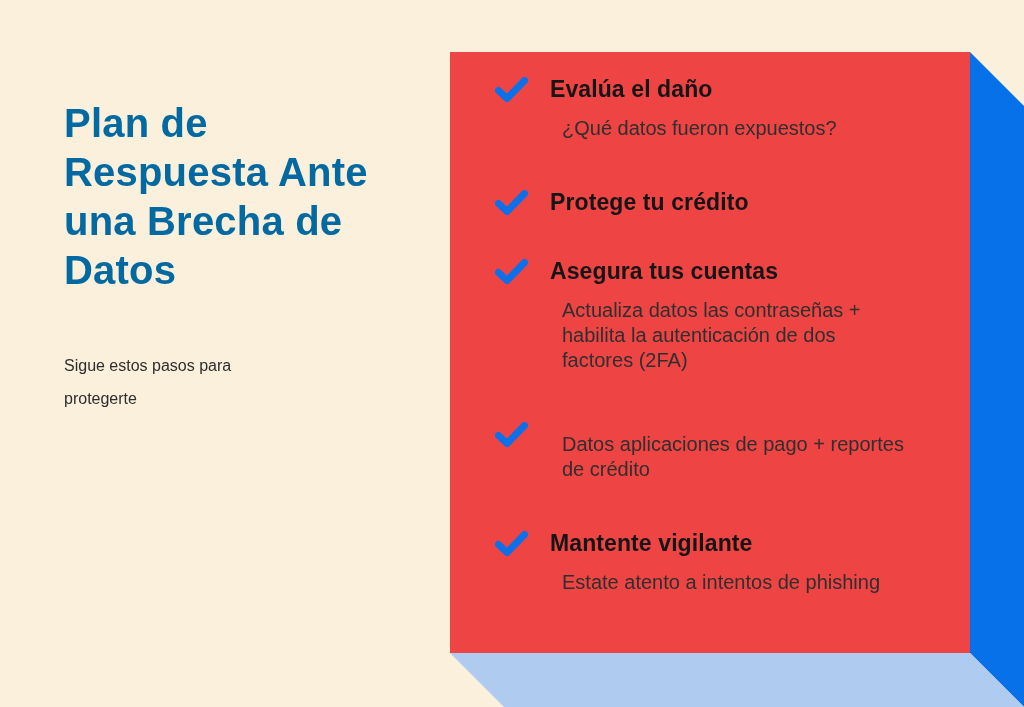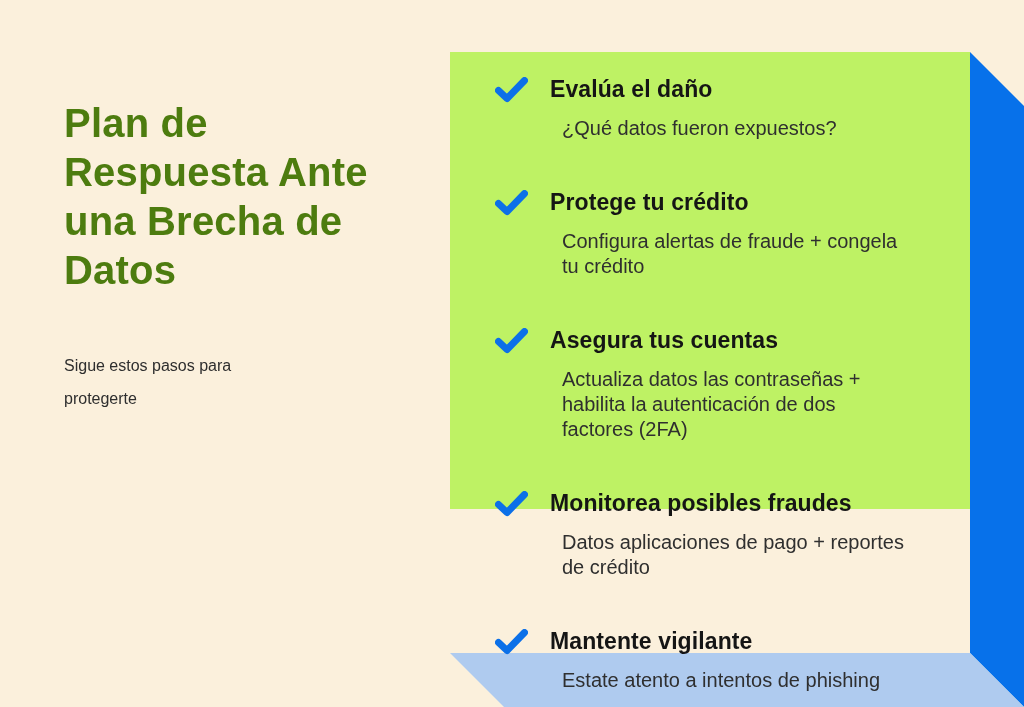--- a/index.html
+++ b/index.html
@@ -20,21 +20,21 @@
     position: absolute;
     left: 64px; top: 99px;
     width: 348px;
   }
   .intro-title {
     margin: 0;
     font-size: 40px;
     font-weight: 700;
     line-height: 49px;
     letter-spacing: 0.2px;
-    color: #4d7c0f;
+    color: #0369a1;
     white-space: pre-line;
   }
   .intro-subtitle {
     margin: 54px 0 0 0;
     font-size: 16px;
     line-height: 33px;
     color: #2E2E2E;
     white-space: pre-line;
   }
 
@@ -51,22 +51,22 @@
     left: 450px; top: 653px;
     width: 574px; height: 54px;
     background: #AFCBEF;
     clip-path: polygon(0 0, 520px 0, 574px 54px, 54px 54px);
   }
 
   
   .card {
     position: absolute;
     left: 450px; top: 52px;
-    width: 520px; height: 457px;
-    background: #bef264;
+    width: 520px; height: 601px;
+    background: #ef4444;
     box-sizing: border-box;
     padding: 23px 38px 0 45px;
   }
   .check-item {
     display: flex;
     align-items: flex-start;
     margin-bottom: 35px;
   }
   .check-icon-wrap {
     flex: none;
@@ -124,22 +124,20 @@
     </div>
 
     <div class="check-item">
       <span class="check-icon-wrap">
         <svg width="33" height="26" viewBox="0 0 33 26" aria-hidden="true">
           <path d="M3.5 13.5 L12 21.5 L29.5 3.5" fill="none" stroke="#0C70E8" stroke-width="7" stroke-linecap="round" stroke-linejoin="round"></path>
         </svg>
       </span>
       <div class="check-item-body">
         <h2 class="check-item-title">Protege tu crédito</h2>
-        <p class="check-item-desc">Configura alertas de fraude + congela
-tu crédito</p>
       </div>
     </div>
 
     <div class="check-item">
       <span class="check-icon-wrap">
         <svg width="33" height="26" viewBox="0 0 33 26" aria-hidden="true">
           <path d="M3.5 13.5 L12 21.5 L29.5 3.5" fill="none" stroke="#0C70E8" stroke-width="7" stroke-linecap="round" stroke-linejoin="round"></path>
         </svg>
       </span>
       <div class="check-item-body">
@@ -150,21 +148,20 @@
       </div>
     </div>
 
     <div class="check-item">
       <span class="check-icon-wrap">
         <svg width="33" height="26" viewBox="0 0 33 26" aria-hidden="true">
           <path d="M3.5 13.5 L12 21.5 L29.5 3.5" fill="none" stroke="#0C70E8" stroke-width="7" stroke-linecap="round" stroke-linejoin="round"></path>
         </svg>
       </span>
       <div class="check-item-body">
-        <h2 class="check-item-title">Monitorea posibles fraudes</h2>
         <p class="check-item-desc">Datos aplicaciones de pago + reportes
 de crédito</p>
       </div>
     </div>
 
     <div class="check-item">
       <span class="check-icon-wrap">
         <svg width="33" height="26" viewBox="0 0 33 26" aria-hidden="true">
           <path d="M3.5 13.5 L12 21.5 L29.5 3.5" fill="none" stroke="#0C70E8" stroke-width="7" stroke-linecap="round" stroke-linejoin="round"></path>
         </svg>

